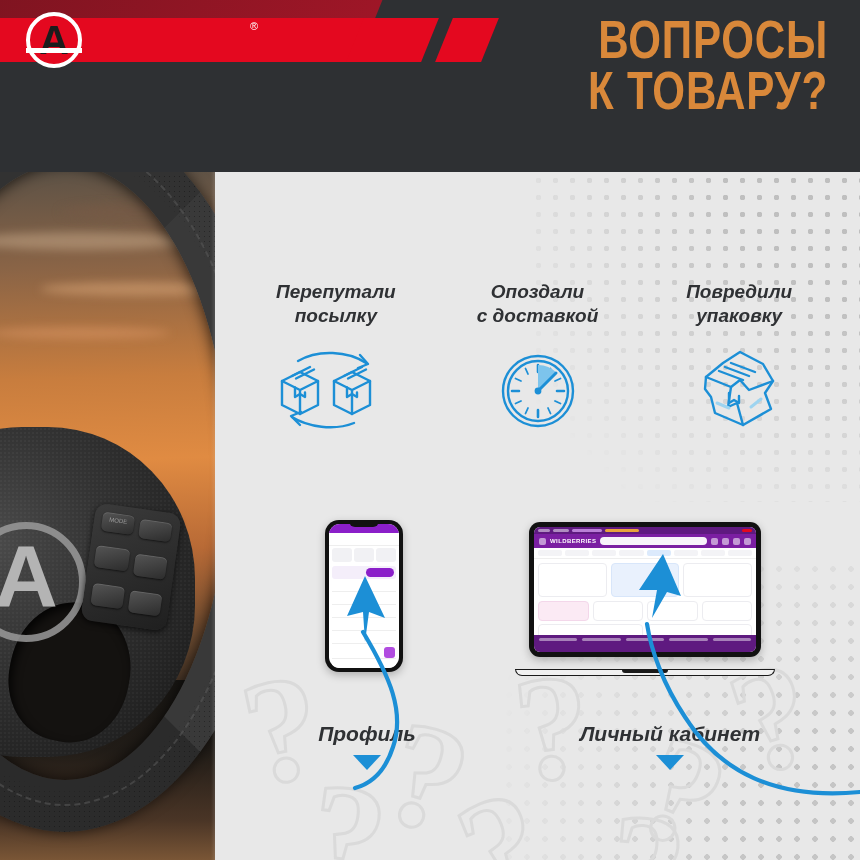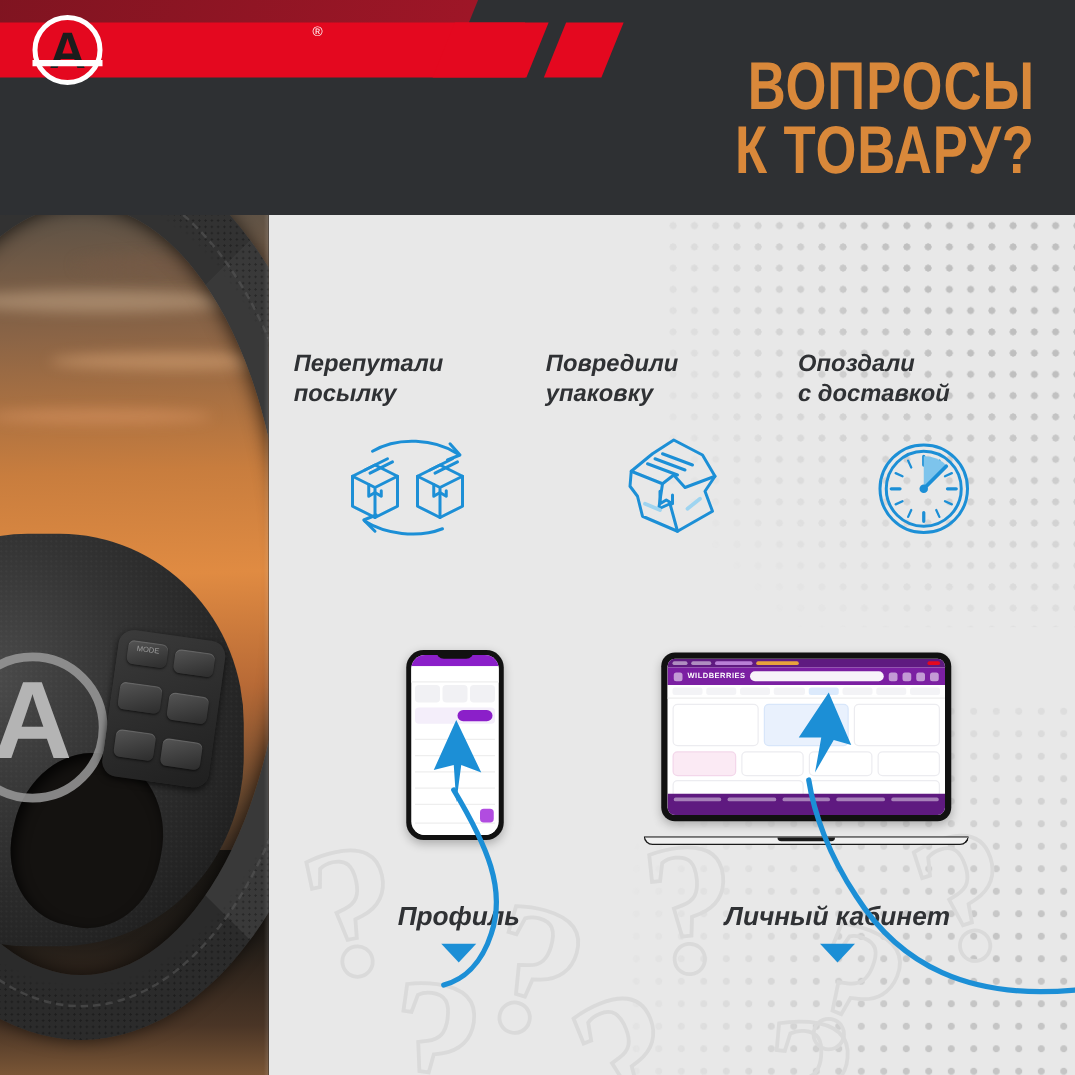--- a/index.html
+++ b/index.html
@@ -17,21 +17,21 @@
   .red-band3 { position:absolute; left:444px; top:18px; width:46px; height:44px; background:#e4081f; transform:skewX(-22deg);}
   .logo-circle { position:absolute; left:26px; top:12px; width:56px; height:56px; border-radius:50%;
       background:#e4081f; border:4px solid #ffffff; z-index:3; }
   .logo-circle:after { content:""; position:absolute; left:-4px; top:32px; width:56px; height:5px; background:#ffffff;}
   .logo-A { position:absolute; left:0; top:-2px; width:48px; height:52px; color:#1c1c1c;
       font-size:41px; font-weight:bold; text-align:center; line-height:52px; font-family:"Liberation Sans",sans-serif; }
   .logo-word { position:absolute; left:96px; top:24px; color:#ffffff; font-size:30px; font-weight:bold;
       letter-spacing:1px; z-index:3; font-family:"Liberation Sans",sans-serif; }
   .logo-reg { position:absolute; left:250px; top:20px; color:#ffffff; font-size:11px; z-index:3; }
 
-  .headline { position:absolute; right:32px; top:14px; width:440px; text-align:right; z-index:4;margin-top:30px; }
+  .headline { position:absolute; right:32px; top:14px; width:440px; text-align:right; z-index:4; }
   .headline .ln { display:block; color:#d9883a; font-weight:bold; font-size:54px; line-height:0.94;
       transform:scaleX(0.78); transform-origin:right center; letter-spacing:1px;
       font-family:"Liberation Sans Narrow","Liberation Sans",sans-serif; white-space:nowrap; }
 
   
   .photo { position:absolute; left:0; top:172px; width:215px; height:688px; overflow:hidden; z-index:5; background:#1a1a1a;}
   .sky { position:absolute; inset:0;
       background:linear-gradient(178deg,#5d5246 0%,#8a6446 14%,#c87d3e 30%,#e08b42 42%,#b86a36 55%,#6a4a30 68%,#2a2420 80%,#151413 100%); }
   .cloud { position:absolute; border-radius:50%; background:rgba(255,225,190,0.30); filter:blur(5px); }
   .c1 { left:-30px; top:60px; width:220px; height:18px; }
@@ -93,21 +93,21 @@
       background-size:18px 18px;
       -webkit-mask:radial-gradient(circle at 100% 100%, #000 0%, #000 28%, rgba(0,0,0,.35) 60%, transparent 85%);
       mask:radial-gradient(circle at 100% 100%, #000 0%, #000 28%, rgba(0,0,0,.35) 60%, transparent 85%); }
   .wm { position:absolute; color:transparent; -webkit-text-stroke:3px #dadada; font-weight:bold;
       font-size:150px; line-height:1; font-family:"Liberation Serif",serif; user-select:none; }
 
   .sub { position:absolute; left:0; top:22px; width:645px; text-align:center; z-index:3;}
   .sub span { display:block; color:#2f3134; font-size:29px; font-weight:bold; font-style:italic; line-height:1.28; }
 
   .reasons { position:absolute; left:20px; top:108px; width:605px; display:flex; z-index:3;}
-  .reason { flex:1; }
+  .reason { flex:1; text-align:center; }
   .reason .rt { color:#2f3134; font-size:19px; font-weight:bold; font-style:italic; line-height:1.28; }
   .reason .ricon { margin-top:18px; height:86px; display:flex; align-items:center; justify-content:center; }
 
   .cta { position:absolute; left:0; top:302px; width:645px; text-align:center; z-index:3;
       color:#2f3134; font-size:27px; font-weight:bold; font-style:italic; }
 
   
   .devices { position:absolute; left:0; top:352px; width:645px; height:180px; z-index:3;}
   .phone { position:absolute; left:110px; top:-4px; width:78px; height:152px; border-radius:14px;
       background:#111; box-shadow:0 3px 8px rgba(0,0,0,.25); padding:4px; }
@@ -255,52 +255,52 @@
             <path d="M71 40.5 L71 50 L76 47 L81 50 L81 45.5"></path>
             <path d="M22 14 C42 2, 72 4, 90 16"></path>
             <path d="M84 8 L92 17 L82 21"></path>
             <path d="M78 76 C58 84, 32 80, 16 70"></path>
             <path d="M24 78 L15 69 L25 65"></path>
           </svg>
         </div>
       </div>
 
       <div class="reason">
-        <div class="rt">Повредили</div>
-        <div class="rt">упаковку</div>
-        <div class="ricon">
-          <svg width="92" height="86" viewBox="0 0 92 86" fill="none" stroke="#1c8fd6" stroke-width="2.4" stroke-linejoin="round" stroke-linecap="round">
-            <path d="M13 30 L30 16 L47 5 L70 17 L80 34 L72 46 L78 62 L50 78 L22 66 L18 50 L12 42 Z"></path>
-            <path d="M13 30 L38 40 L47 33 L56 43 L80 34"></path>
-            <path d="M38 40 L35 60 L44 56 L50 78"></path>
-            <path d="M26 24 L50 33 M32 20 L56 29 M38 16 L62 25"></path>
-            <path d="M36 46 L36 56 L41 53 L46 56 L46 49"></path>
-            <path d="M24 56 L36 61" stroke="#9ed4f0" stroke-width="3"></path>
-            <path d="M58 60 L68 52" stroke="#9ed4f0" stroke-width="3"></path>
-          </svg>
-        </div>
-      </div>
-
-      <div class="reason">
         <div class="rt">Опоздали</div>
         <div class="rt">с доставкой</div>
         <div class="ricon">
           <svg width="86" height="86" viewBox="0 0 86 86" fill="none" stroke="#1c8fd6" stroke-width="2.4" stroke-linecap="round">
             <circle cx="43" cy="44" r="35"></circle>
             <circle cx="43" cy="44" r="30"></circle>
             <path d="M43 18 L43 25 M43 63 L43 70 M17 44 L24 44 M62 44 L69 44" stroke-width="2.6"></path>
             <path d="M30.5 21.5 L33 27 M53 61 L55.5 66.5 M20.5 31.5 L26 34 M60 54 L65.5 56.5
                      M20.5 56.5 L26 54 M60 34 L65.5 31.5 M30.5 66.5 L33 61 M53 27 L55.5 21.5" stroke-width="1.8"></path>
             <path d="M43 44 L43 18 A26 26 0 0 1 61.5 25.5 Z" fill="#7dc4ec" stroke="none"></path>
             <path d="M43 44 L61 26" stroke-width="3"></path>
             <circle cx="43" cy="44" r="3.4" fill="#1c8fd6" stroke="none"></circle>
           </svg>
         </div>
       </div>
 
+      <div class="reason">
+        <div class="rt">Повредили</div>
+        <div class="rt">упаковку</div>
+        <div class="ricon">
+          <svg width="92" height="86" viewBox="0 0 92 86" fill="none" stroke="#1c8fd6" stroke-width="2.4" stroke-linejoin="round" stroke-linecap="round">
+            <path d="M13 30 L30 16 L47 5 L70 17 L80 34 L72 46 L78 62 L50 78 L22 66 L18 50 L12 42 Z"></path>
+            <path d="M13 30 L38 40 L47 33 L56 43 L80 34"></path>
+            <path d="M38 40 L35 60 L44 56 L50 78"></path>
+            <path d="M26 24 L50 33 M32 20 L56 29 M38 16 L62 25"></path>
+            <path d="M36 46 L36 56 L41 53 L46 56 L46 49"></path>
+            <path d="M24 56 L36 61" stroke="#9ed4f0" stroke-width="3"></path>
+            <path d="M58 60 L68 52" stroke="#9ed4f0" stroke-width="3"></path>
+          </svg>
+        </div>
+      </div>
+
     </div>
 
 
     <div class="devices">
 
       <div class="phone">
         <div class="pnotch"></div>
         <div class="pscreen">
           <div class="pstatus"></div>
           <div class="phead"></div>

